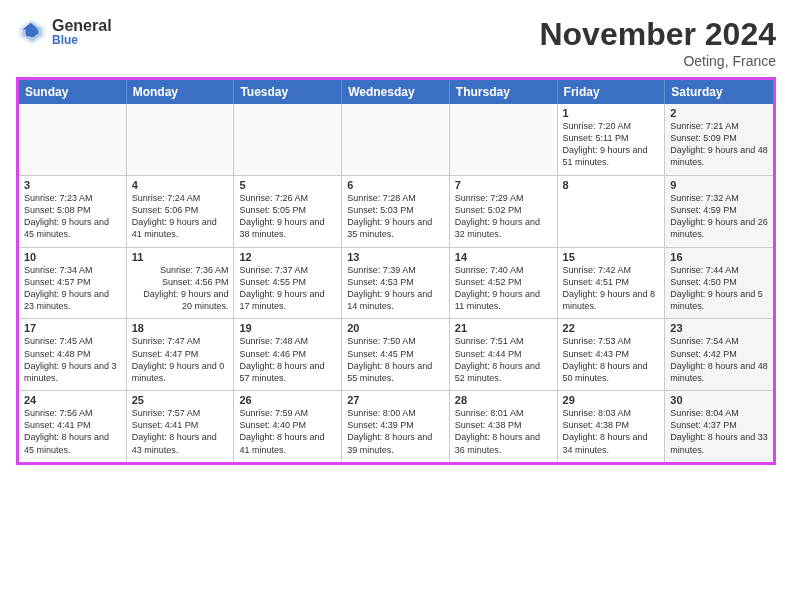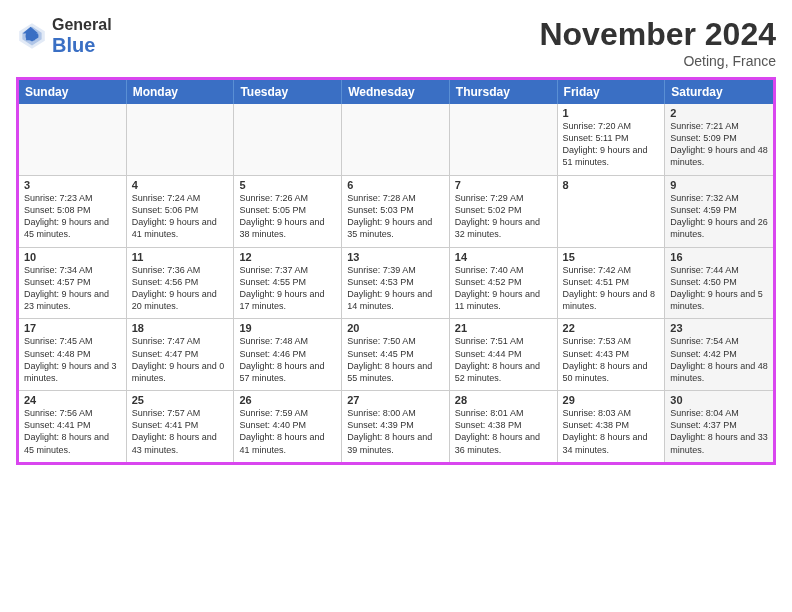--- a/index.html
+++ b/index.html
@@ -109,21 +109,21 @@
         <polygon points="20,13 28,18 28,22 20,27 12,22 12,18" fill="#3a6fc4"></polygon>
 
         <polygon points="22,10 34,18 28,18 28,30 16,30 16,18 10,18" fill="#3a6fc4" opacity="0"></polygon>
 
         <path d="M18 8 L32 20 L26 20 L26 32 L10 32 L10 20 L4 20 Z" fill="#3a6fc4" transform="scale(0.7) translate(8,4)"></path>
       </svg>
       <div>
         <div style="font-size:16px;font-weight:bold;color:#333;line-height:1.1;">
           <span style="color:#333;">General</span>
         </div>
-        <div style="font-size:20px;font-weight:bold;color:#3a6fc4;line-height:1.1;">Blue</div>
+        <div style="font-size:12px;font-weight:bold;color:#3a6fc4;line-height:1.1;">Blue</div>
       </div>
     </div>
     <div class="title-area">
       <div class="month-title">November 2024</div>
       <div class="location">Oeting, France</div>
     </div>
   </div>
 
   <div class="calendar">
     <div class="cal-header">
@@ -198,21 +198,21 @@
         </div>
         <div class="cal-row">
           <div class="cal-cell">
             <div class="day-num">10</div>
             <div class="cell-text" style="white-space: pre-line;">Sunrise: 7:34 AM
 Sunset: 4:57 PM
 Daylight: 9 hours and 23 minutes.</div>
           </div>
           <div class="cal-cell">
             <div class="day-num">11</div>
-            <div class="cell-text" style="white-space: pre-line;">Sunrise: 7:36 AM
+            <div class="cell-text" style="white-space: pre-line; text-align: right;">Sunrise: 7:36 AM
 Sunset: 4:56 PM
 Daylight: 9 hours and 20 minutes.</div>
           </div>
           <div class="cal-cell">
             <div class="day-num">12</div>
             <div class="cell-text" style="white-space: pre-line;">Sunrise: 7:37 AM
 Sunset: 4:55 PM
 Daylight: 9 hours and 17 minutes.</div>
           </div>
           <div class="cal-cell">

